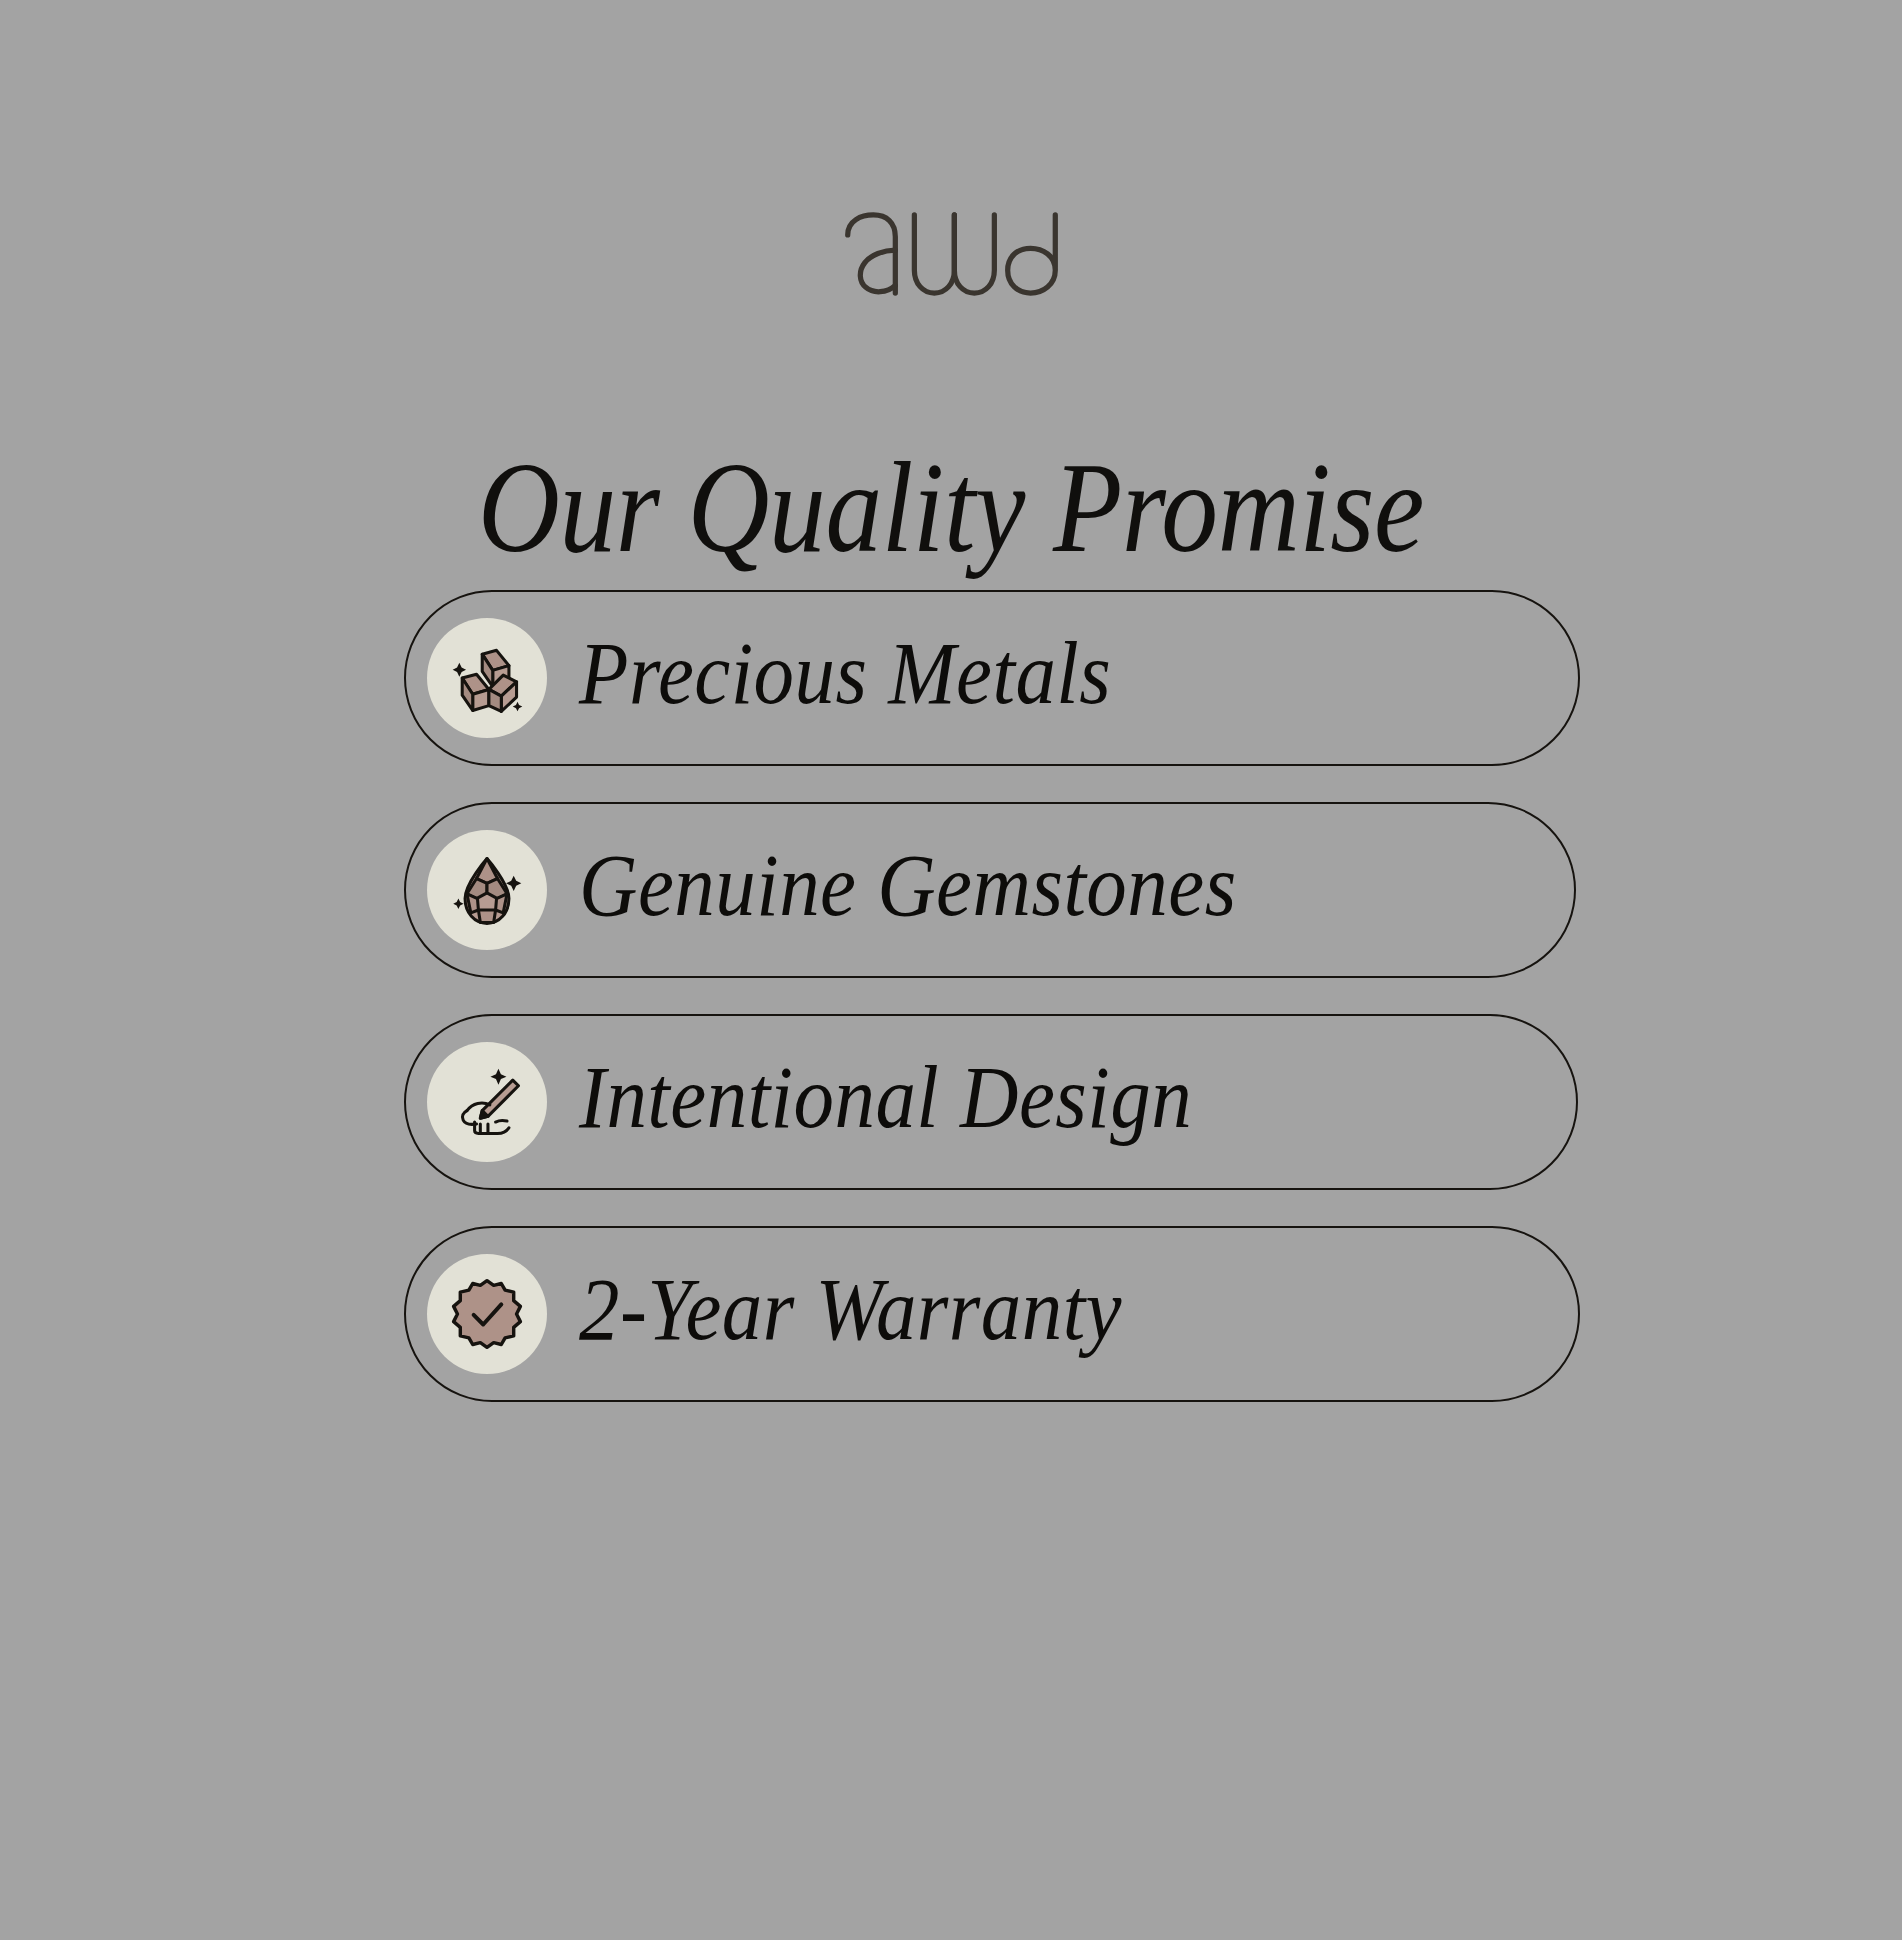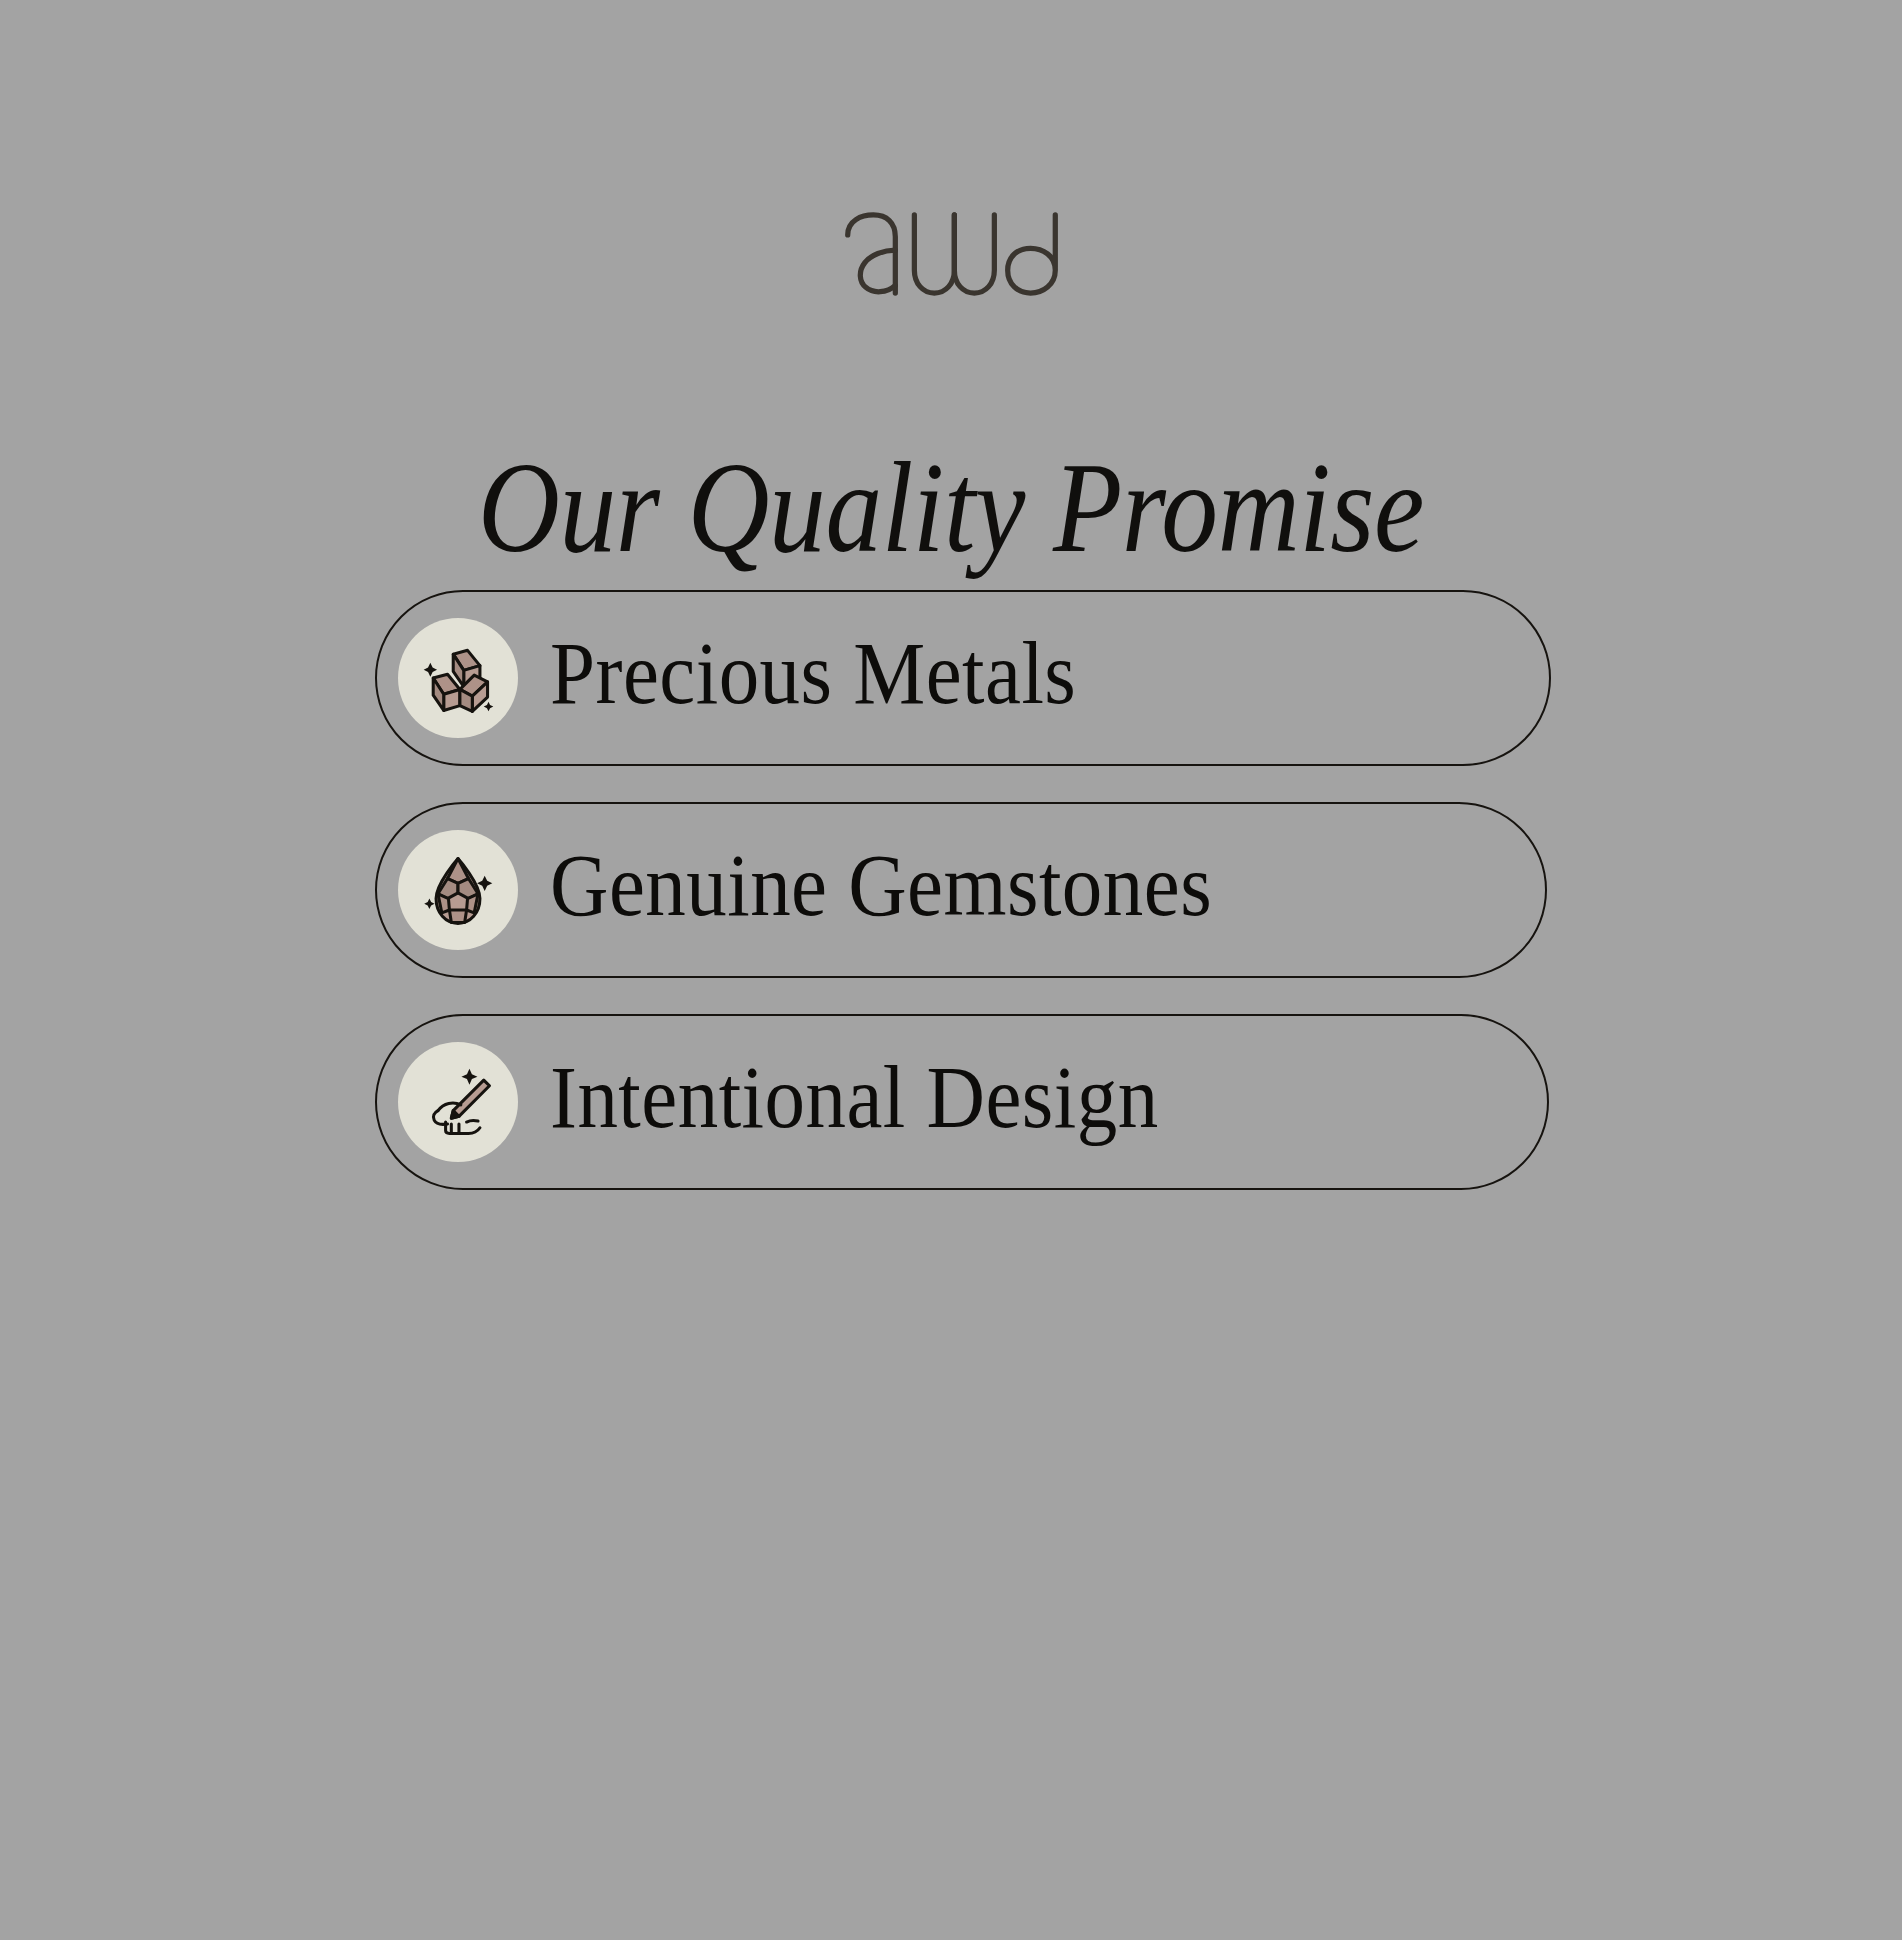--- a/index.html
+++ b/index.html
@@ -50,22 +50,23 @@
     color: #100F0D;
     transform: scaleX(0.88);
     transform-origin: 50% 50%;
     white-space: nowrap;
   }
 
   
   .promise-list {
     position: absolute;
     top: 590px;
-    left: 375px;
+    left: 404px;
     width: 1179px;
+    font-style: italic;
   }
 
   .promise-item {
     position: relative;
     height: 176px;
     margin-bottom: 36px;
     border: 2.4px solid #16130F;
     border-radius: 950px;
     background: transparent;
     display: flex;
@@ -196,16 +197,25 @@
             <path d="M52 64 C56 62, 60 62, 64 63"></path>
           </g>
           <g fill="#16130F">
             <path d="M55 8 L57.6 13.8 L63.4 16.4 L57.6 19 L55 24.8 L52.4 19 L46.6 16.4 L52.4 13.8 Z"></path>
           </g>
         </svg>
       </span>
       <span class="promise-label">Intentional Design</span>
     </div>
 
+    <div class="promise-item w-4">
+      <span class="icon-badge">
+        <svg width="82" height="82" viewBox="0 0 86 86" fill="none">
+          <path d="M43 8 L50 13 L58 11 L62 18 L71 20 L71 29 L78 35 L74 43 L78 51 L71 57 L71 66 L62 68 L58 75 L50 73 L43 78 L36 73 L28 75 L24 68 L15 66 L15 57 L8 51 L12 43 L8 35 L15 29 L15 20 L24 18 L28 11 L36 13 Z" fill="#AE9288" stroke="#16130F" stroke-width="3.6" stroke-linejoin="round"></path>
+          <path d="M29 44 L39 54 L58 33" stroke="#16130F" stroke-width="4.2" fill="none" stroke-linecap="round" stroke-linejoin="round"></path>
+        </svg>
+      </span>
+      <span class="promise-label">2-Year Warranty</span>
+    </div>
 
   </div>
 </div>
 
 
 </body></html>

